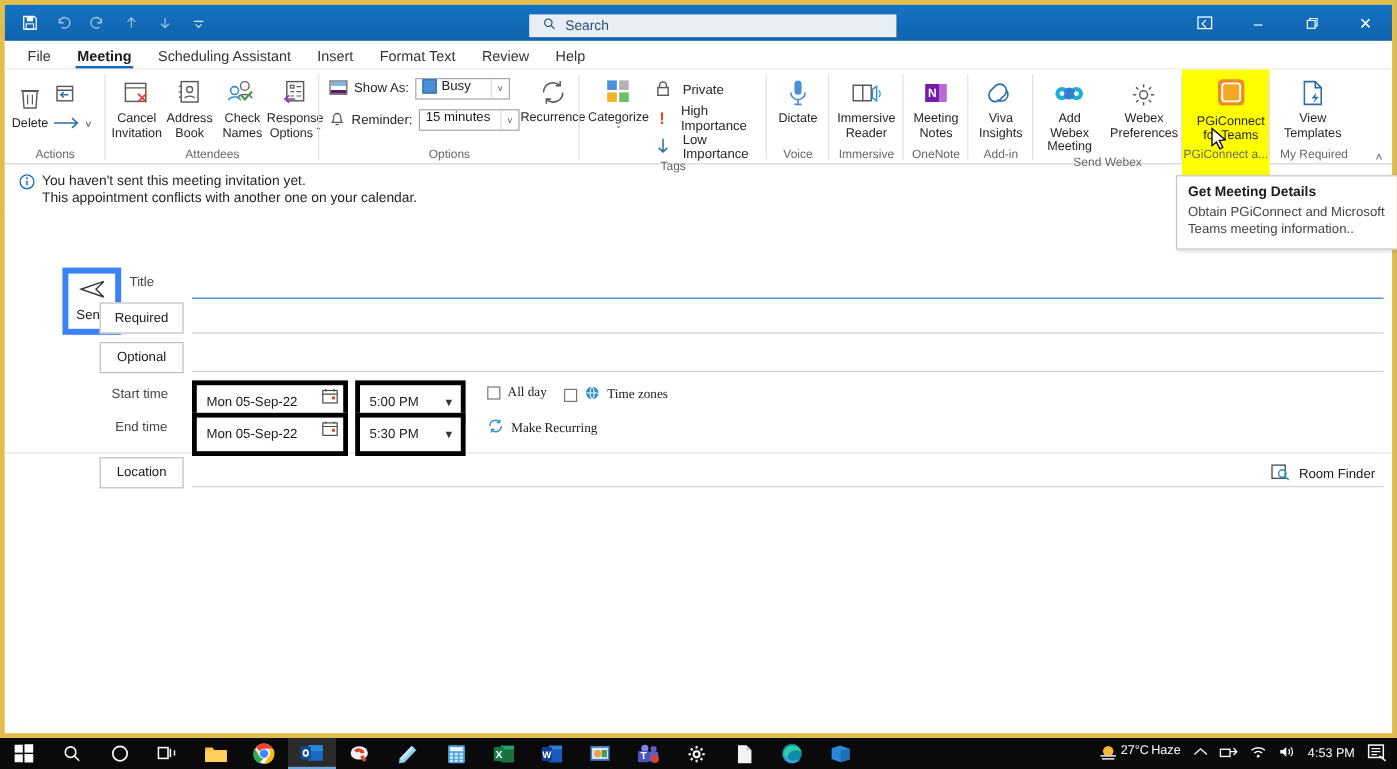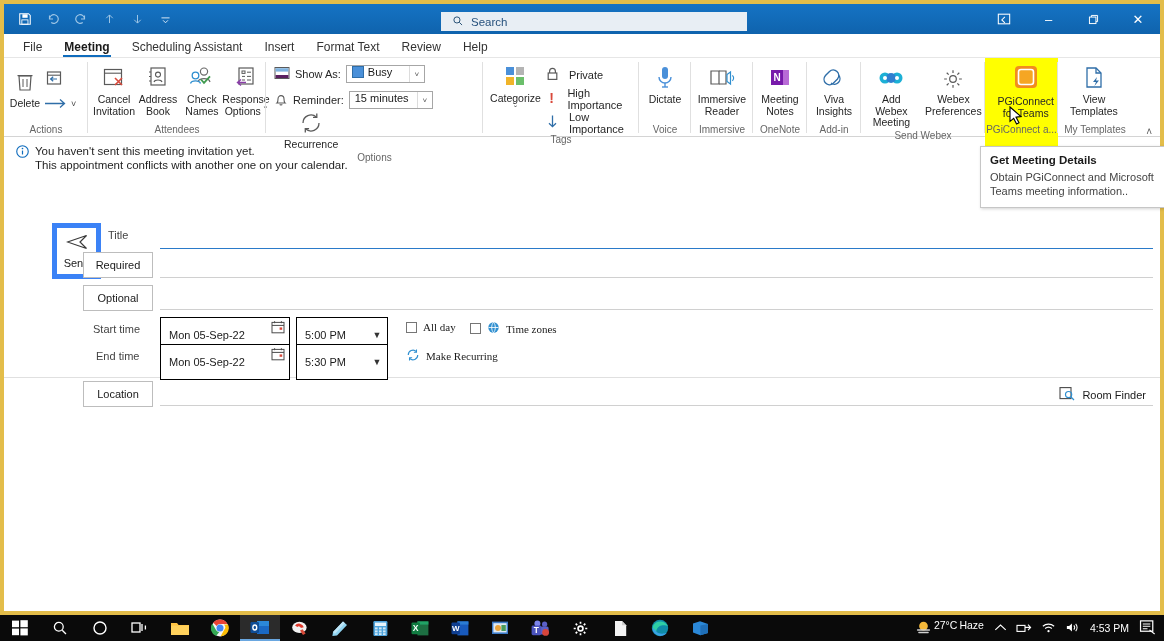--- a/index.html
+++ b/index.html
@@ -124,21 +124,21 @@
   }
   .fieldbtn {
     position:absolute; border:1px solid #bdbdbd; background:#fff;
     height:26px; width:70px; font-size:11px; color:#1a1a1a;
     display:flex; align-items:center; justify-content:center;
   }
   .flabel { position:absolute; font-size:11px; color:#444; }
   .uline { position:absolute; height:1px; background:#d0d0d0; }
   .uline.focus { background:#2a7ac9; }
   .inputbox {
-    position:absolute; border:1px solid #000000; background:#fff; height:36px;
+    position:absolute; border:4px solid #000000; background:#fff; height:36px;
     font-size:11px; color:#1a1a1a; display:flex; align-items:center; padding-left:8px;
   }
   .inputbox .calic { position:absolute; right:4px; top:2px; }
   .inputbox .dd {
     position:absolute; right:3px; top:0; bottom:0; width:14px;
     display:flex; align-items:center; justify-content:center; font-size:9px; color:#333;
   }
   .chk { width:11px; height:11px; border:1px solid #767676; background:#fff; display:inline-block; }
   .optrow { position:absolute; display:flex; align-items:center; gap:6px; font-size:11px; color:#1a1a1a;font-family:Liberation Serif, serif; }
   .linkish { color:#1a1a1a; }
@@ -340,21 +340,21 @@
                 </svg>
           </div>
           <div class="lbl">Response
 Options ˇ</div>
         </div>
       </div>
       <div class="glabel">Attendees</div>
     </div>
 
     <div class="rgroup" style="width:217px">
-      <div class="gbody" style="padding-left:8px;flex-direction:column;align-items:flex-start;padding-top:6px">
+      <div class="gbody" style="padding-left:8px;align-items:flex-start;padding-top:6px">
         <div style="display:flex;flex-direction:column;gap:6px">
           <div class="smallrow">
             <span>
               <svg width="16" height="14" viewBox="0 0 16 14">
                     <rect x="1" y="1.5" width="14" height="11" fill="#fff" stroke="#5a5a5a" stroke-width="1"></rect>
                     <rect x="1.6" y="2.2" width="12.8" height="3.4" fill="#7fb3e0"></rect>
                     <rect x="1.6" y="9" width="12.8" height="3" fill="#5b2060"></rect>
                   </svg>
             </span>
             <span>Show As:</span>
@@ -563,21 +563,21 @@
             <svg width="24" height="26" viewBox="0 0 24 26">
                   <path d="M5 3h9l5 5v14H5z" fill="none" stroke="#2f6ea8" stroke-width="1.3"></path>
                   <path d="M14 3v5h5" fill="none" stroke="#2f6ea8" stroke-width="1.3"></path>
                   <path d="M15 12l-4 5h3l-1.6 4 4.6-5.4h-3z" fill="#2f6ea8"></path>
                 </svg>
           </div>
           <div class="lbl">View
 Templates</div>
         </div>
       </div>
-      <div class="glabel" style="width:74px">My Templates</div>
+      <div class="glabel" style="width:74px">My Required</div>
       <div style="position:absolute;right:8px;bottom:0;font-size:10px;color:#555">˄</div>
     </div>
   </div>
 
   <div class="tooltip">
     <div class="tt-title">Get Meeting Details</div>
     <div class="tt-body">Obtain PGiConnect and Microsoft Teams meeting information..</div>
   </div>
 
   <div class="infobar">

